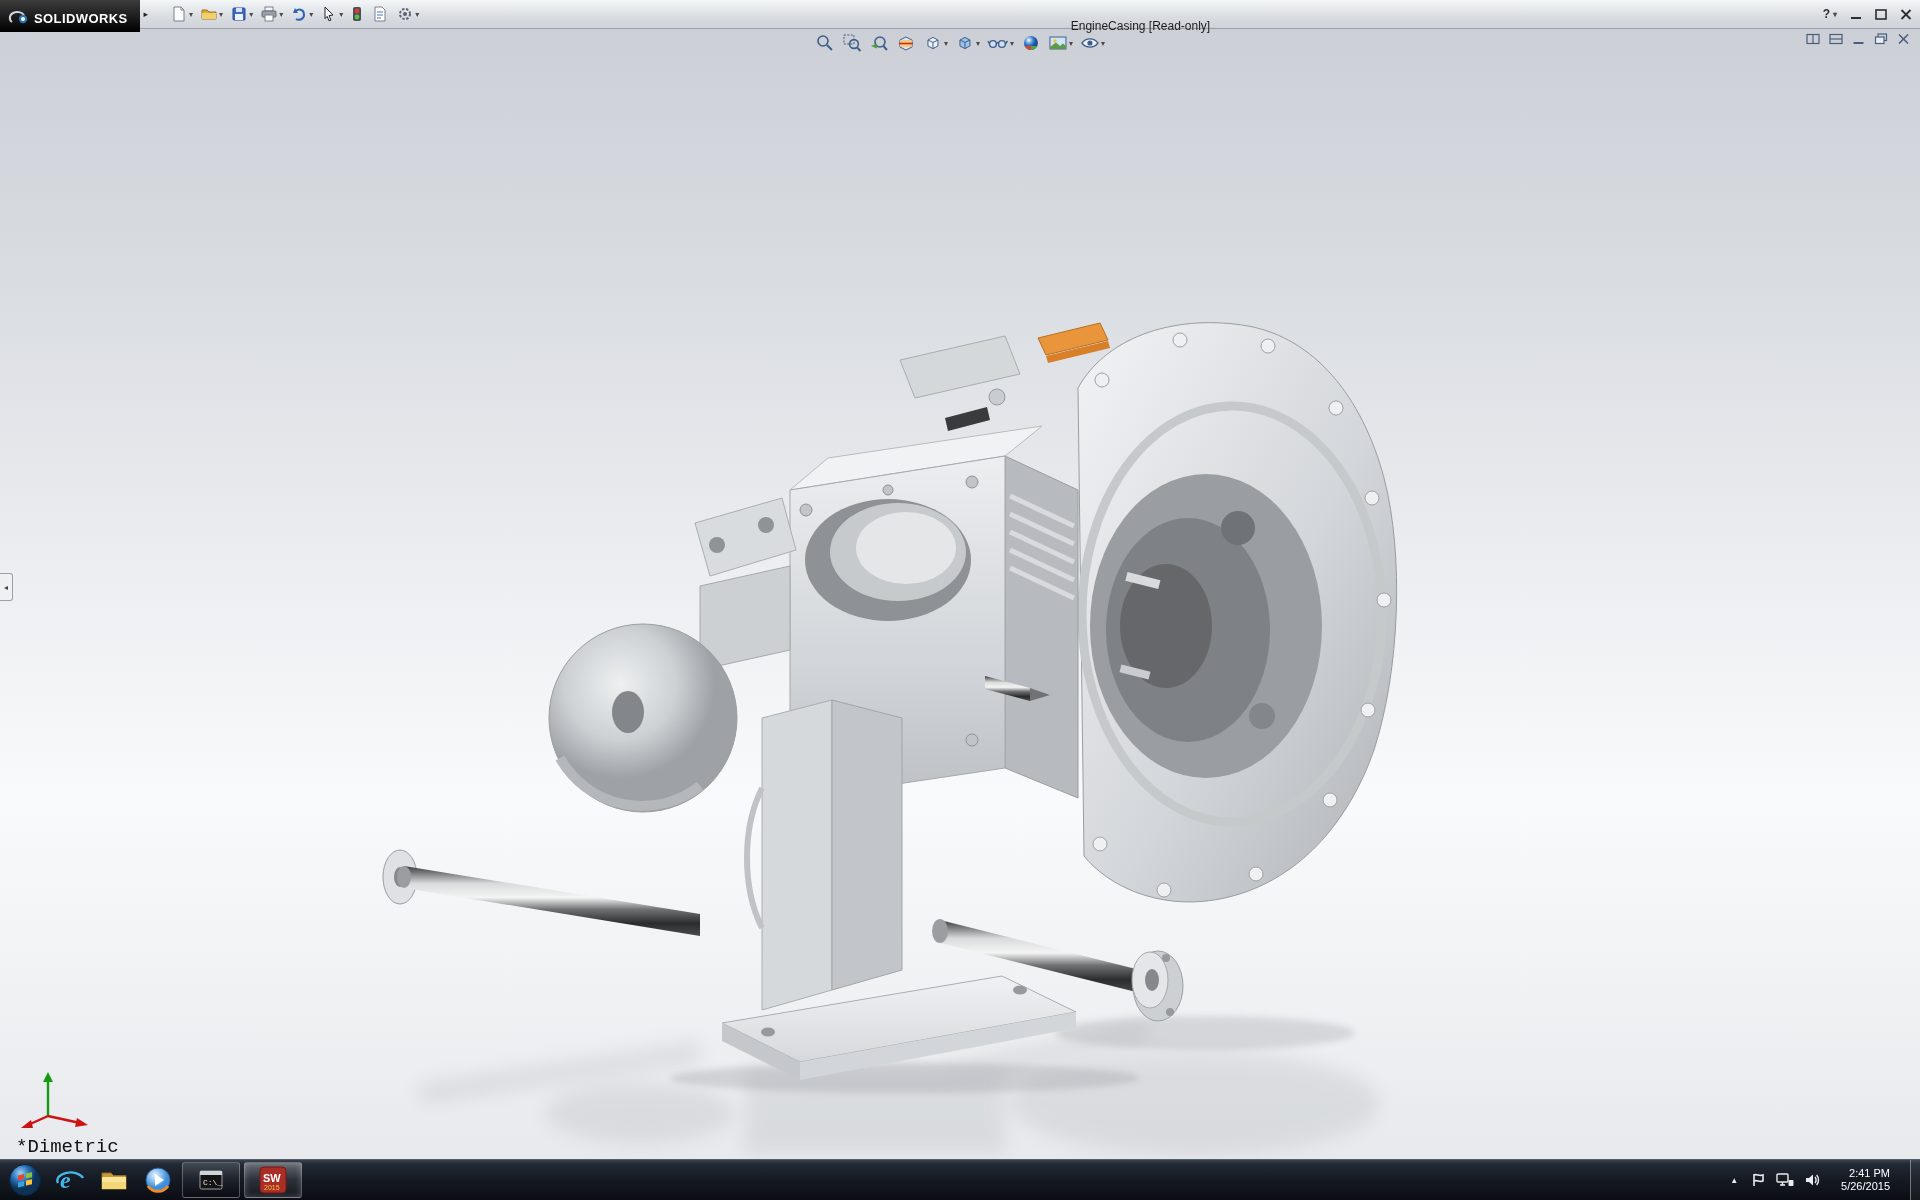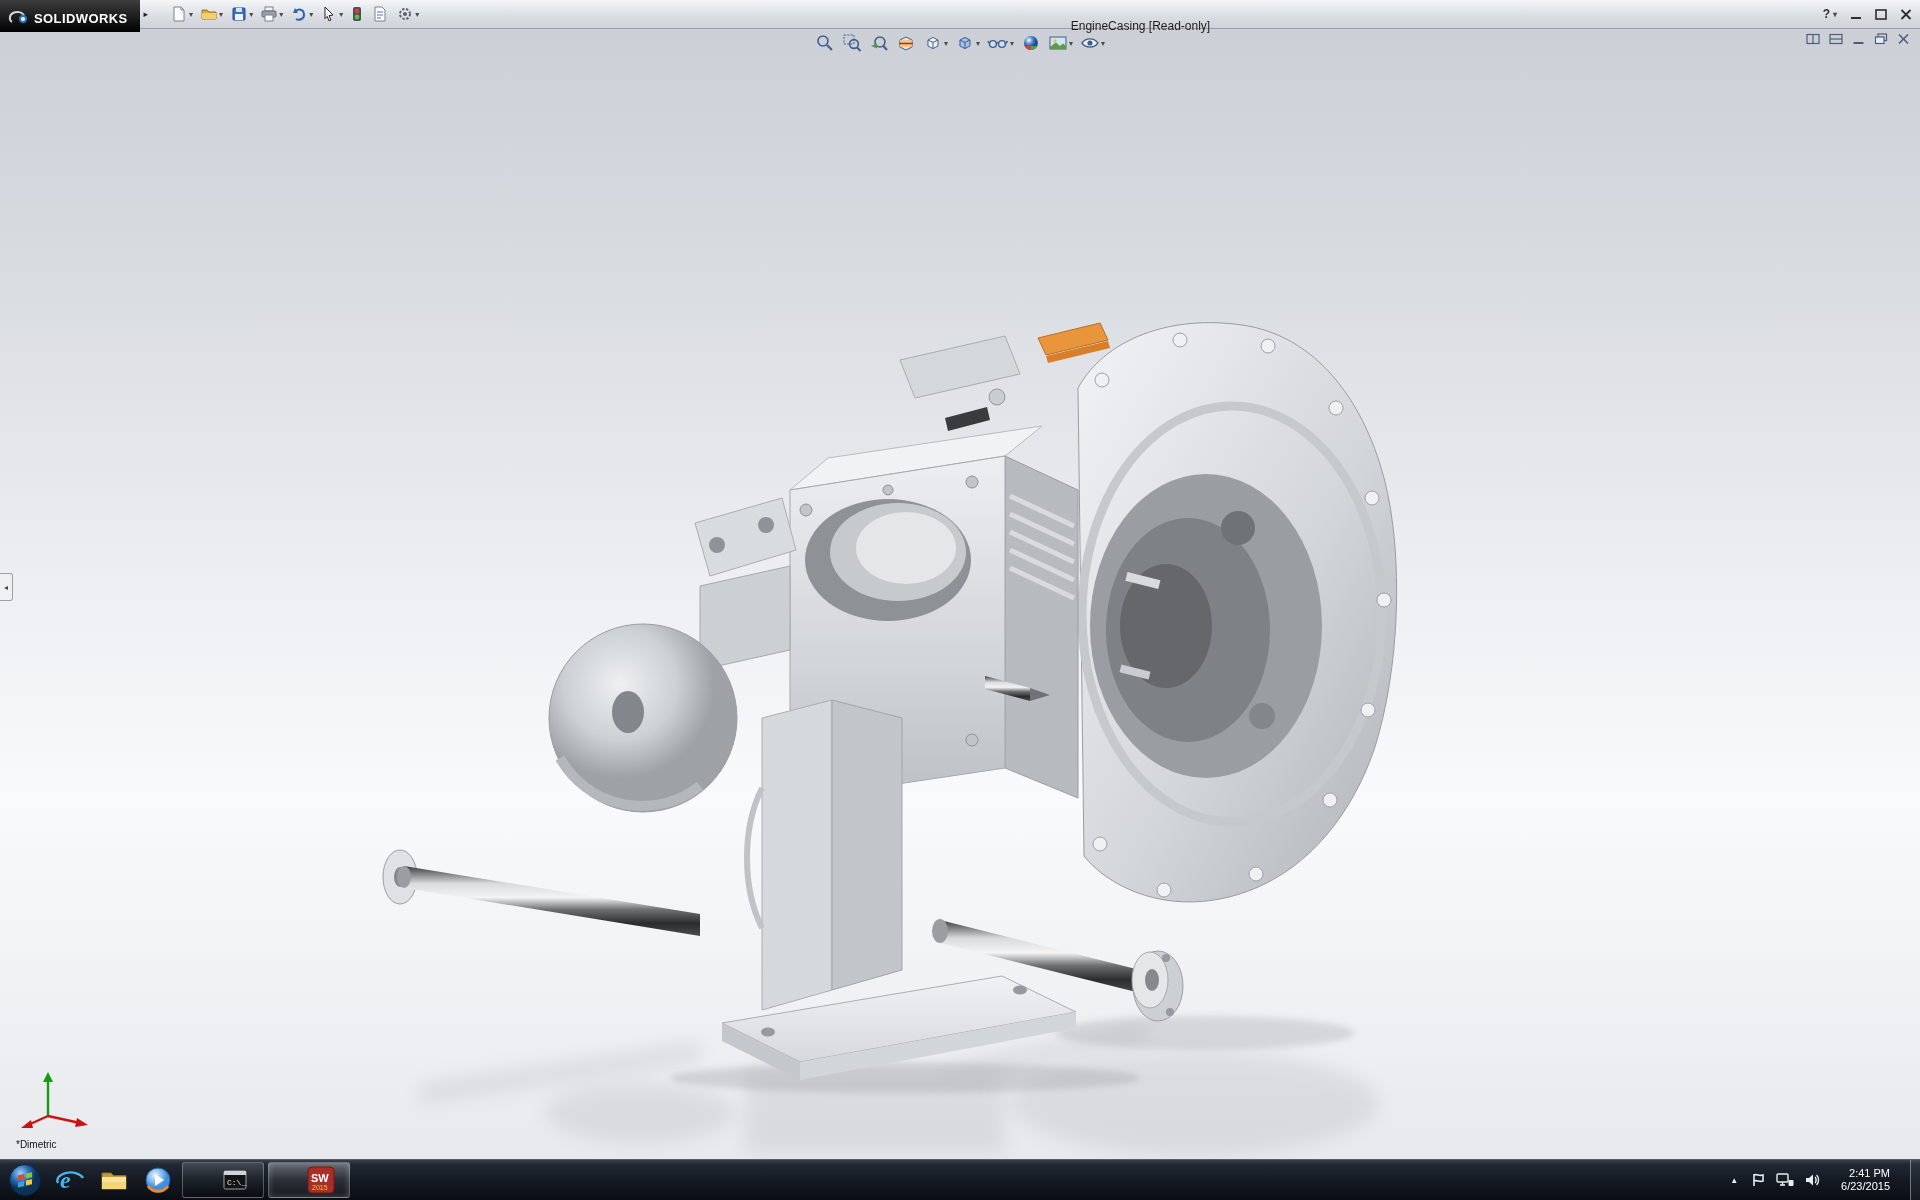--- a/index.html
+++ b/index.html
@@ -27,31 +27,31 @@
   .viewport{position:absolute;top:28px;left:0;right:0;height:1132px;
     background:linear-gradient(180deg,#ccd0d6 0%,#d9dce1 22%,#eceef1 48%,#f9fafb 68%,#f1f2f4 84%,#e7e9ec 100%);}
   .model-canvas{position:absolute;inset:0;}
   .hud{position:absolute;top:3px;left:50%;transform:translateX(-50%);display:flex;align-items:center;gap:3px;z-index:5;}
   .hud .tool{padding:2px;}
   .doc-ctl{position:absolute;top:5px;right:10px;display:flex;align-items:center;gap:9px;z-index:5;}
   .left-tab{position:absolute;left:0;top:545px;width:12px;height:26px;background:#eef0f2;
     border:1px solid #9aa0a6;border-left:none;border-radius:0 3px 3px 0;
     display:flex;align-items:center;justify-content:center;font-size:8px;color:#444;z-index:5;}
   .triad{position:absolute;left:16px;bottom:30px;z-index:4;}
-  .view-label{position:absolute;left:16px;bottom:10px;font-size:10px;color:#111;z-index:4;}
+  .view-label{position:absolute;left:16px;bottom:2px;font-size:19px;color:#111;z-index:4;font-family:Liberation Mono, monospace;}
 
   
   .taskbar{position:absolute;left:0;right:0;bottom:0;height:40px;
     background:linear-gradient(#39414d 0%,#232a35 10%,#161b24 45%,#0a0d13 100%);
     border-top:1px solid #545d6a;display:flex;align-items:center;padding-left:2px;z-index:30;}
   .tb-start{width:46px;height:40px;display:flex;align-items:center;justify-content:center;}
   .tb-icon{width:44px;height:40px;display:flex;align-items:center;justify-content:center;border-radius:3px;}
   .tb-btn{width:56px;height:34px;margin:10px 2px;display:flex;align-items:center;justify-content:center;
     border:1px solid rgba(255,255,255,.28);border-radius:3px;
-    background:linear-gradient(rgba(255,255,255,.14),rgba(255,255,255,.04) 50%,rgba(0,0,0,.15));padding-left:24px;}
+    background:linear-gradient(rgba(255,255,255,.14),rgba(255,255,255,.04) 50%,rgba(0,0,0,.15));}
   .tb-btn.active{background:linear-gradient(rgba(255,255,255,.30),rgba(255,255,255,.10) 50%,rgba(255,255,255,.04));
     box-shadow:inset 0 0 6px rgba(255,255,255,.25);}
   .tb-spacer{flex:1;}
   .tray{display:flex;align-items:center;gap:10px;height:40px;}
   .tray-expand{color:#e8ecf0;font-size:8px;padding:0 2px;}
   .tray svg{display:block}
   .clock{color:#fff;font-size:11px;line-height:13px;text-align:right;padding:0 10px;}
   .show-desktop{width:9px;height:40px;border-left:1px solid rgba(255,255,255,.38);background:rgba(255,255,255,.05);}
 </style>
 </head>
@@ -503,19 +503,19 @@
         <line x1="4" y1="13" x2="9" y2="13" stroke="#e8ecf0" stroke-width="1.6"></line>
         <line x1="6.5" y1="10" x2="6.5" y2="13" stroke="#e8ecf0" stroke-width="1.4"></line>
         <rect x="12.5" y="8" width="5" height="6" rx="1" fill="#e8ecf0"></rect>
       </svg>
       <svg width="17" height="16" viewBox="0 0 17 16">
         <polygon points="2,6 5,6 9,2.5 9,13.5 5,10 2,10" fill="#e8ecf0"></polygon>
         <path d="M11,5 A5,5 0 0 1 11,11 M12.6,3 A7.5,7.5 0 0 1 12.6,13" fill="none" stroke="#e8ecf0" stroke-width="1.4"></path>
       </svg>
       <div class="clock">
         <div>2:41 PM</div>
-        <div>6/23/2015</div>
+        <div>5/26/2015</div>
       </div>
       <div class="show-desktop"></div>
     </div>
   </div>
 
 </div>
 
 </body></html>

